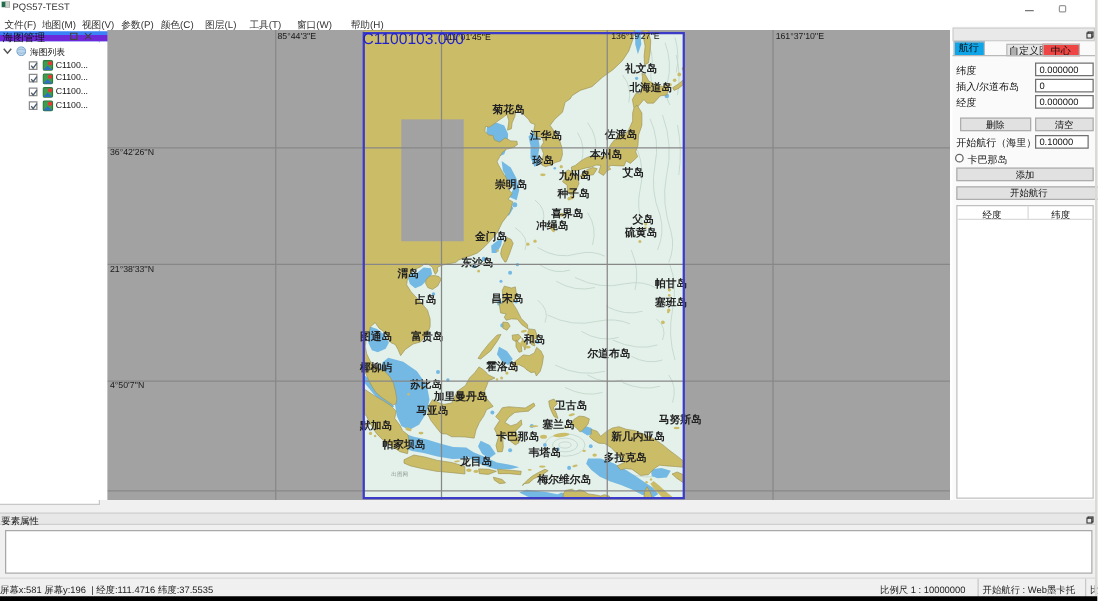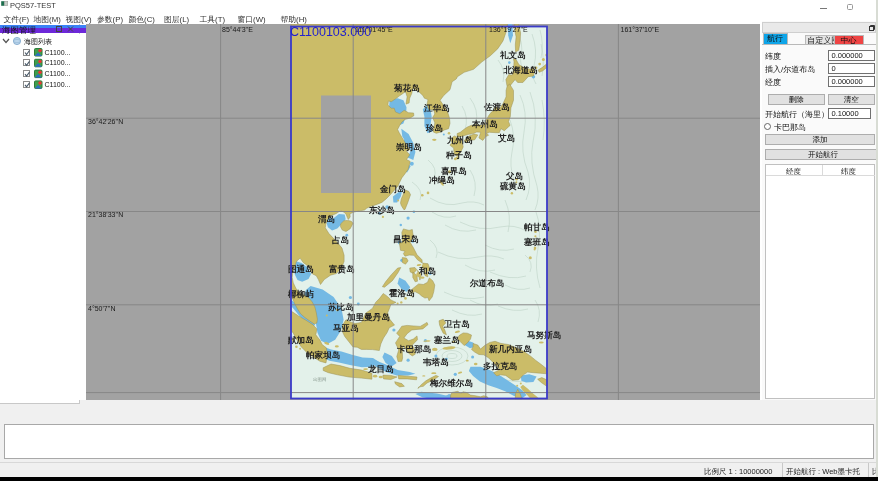--- a/index.html
+++ b/index.html
@@ -384,22 +384,30 @@
     </div>
   </div>
   <div id="rhead" class="abs">
       <svg class="abs" style="left:106px;top:2.5px" width="6" height="6">
         <rect x="0.5" y="1.5" width="4" height="4" fill="none" stroke="#333"></rect>
         <path d="M1.5 1.5 L1.5 0.5 L5.5 0.5 L5.5 4.5 L4.5 4.5" stroke="#333" fill="none"></path>
       </svg>
     </div>
   <div id="bdock" class="abs"></div>
   <div class="abs" style="left:0;top:400px;width:80px;height:4px;background:#fff;border-bottom:1px solid #c8c8c8;border-right:1px solid #c8c8c8"></div>
+  <div id="bhead" class="abs">
+      <span class="abs" style="left:1px;top:1px">要素属性</span>
+    <svg class="abs" style="left:869px;top:1.5px" width="6" height="6">
+        <rect x="0.5" y="1.5" width="4" height="4" fill="none" stroke="#333"></rect>
+        <path d="M1.5 1.5 L1.5 0.5 L5.5 0.5 L5.5 4.5 L4.5 4.5" stroke="#333" fill="none"></path>
+      </svg>
+  </div>
   <div id="btext" class="abs"></div>
   <div id="status" class="abs">
+    <span class="abs" style="left:0px;top:3.5px">屏幕x:581 屏幕y:196&nbsp;&nbsp;| 经度:111.4716 纬度:37.5535</span>
     <span class="abs" style="left:704px;top:3.5px">比例尺 1 : 10000000</span>
     <span class="abs" style="left:786px;top:3.5px">开始航行 : Web墨卡托</span>
     <span class="abs" style="left:872px;top:3.5px">比</span>
     <span class="abs" style="left:782px;top:0;width:1px;height:15px;background:#c8c8c8"></span>
     <span class="abs" style="left:868px;top:0;width:1px;height:15px;background:#c8c8c8"></span>
   </div>
   <div id="deskstrip" class="abs"></div>
   <div id="blackbar" class="abs"></div>
 </div>
 

